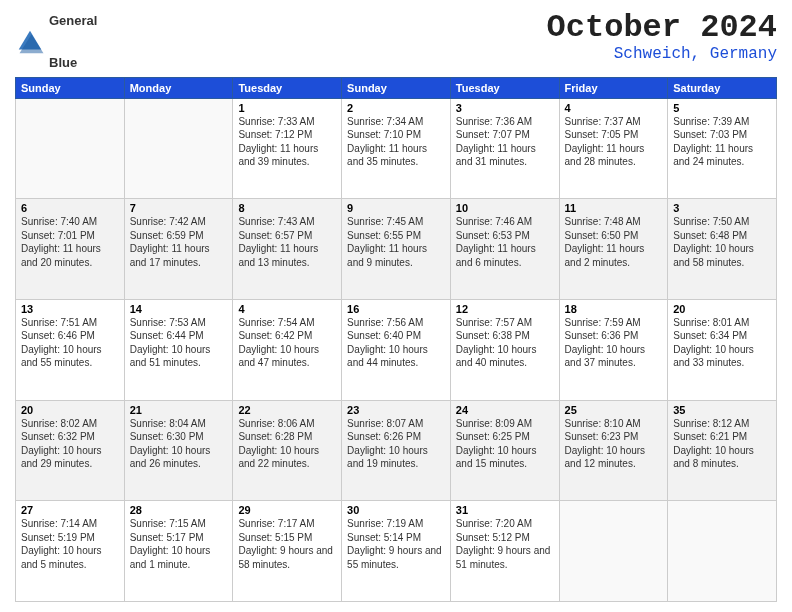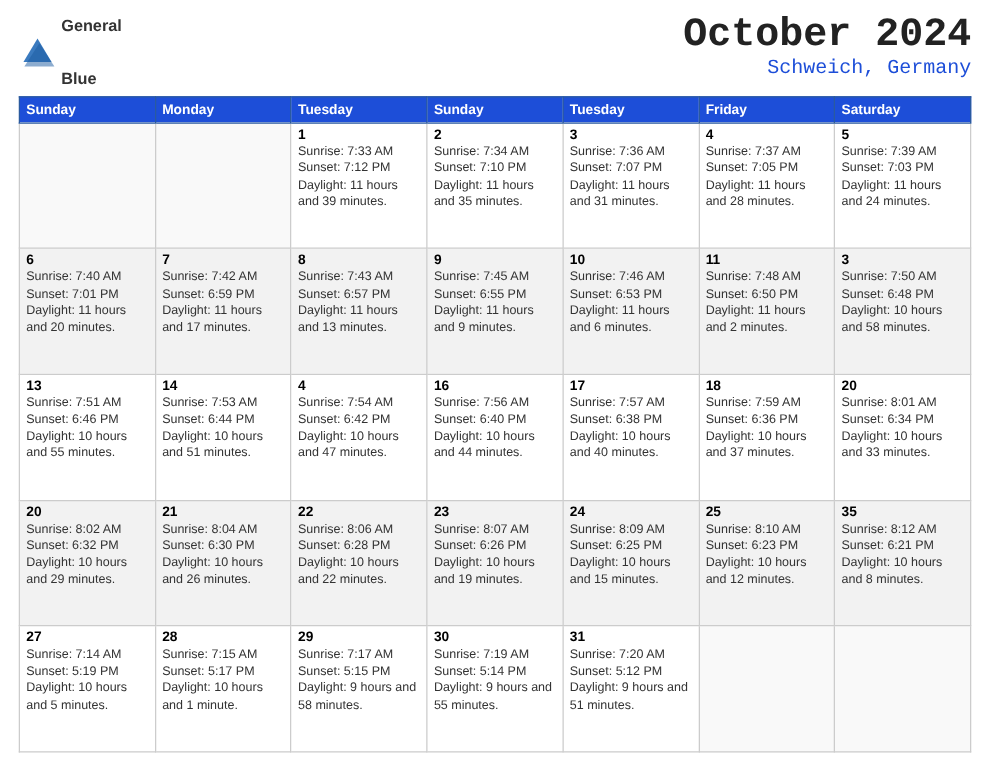--- a/index.html
+++ b/index.html
@@ -195,21 +195,21 @@
           </td>
           <td>
             <span class="day-num">4</span>
             <div class="day-info">Sunrise: 7:54 AM<br>Sunset: 6:42 PM<br>Daylight: 10 hours and 47 minutes.</div>
           </td>
           <td>
             <span class="day-num">16</span>
             <div class="day-info">Sunrise: 7:56 AM<br>Sunset: 6:40 PM<br>Daylight: 10 hours and 44 minutes.</div>
           </td>
           <td>
-            <span class="day-num">17</span>
+            <span class="day-num">12</span>
             <div class="day-info">Sunrise: 7:57 AM<br>Sunset: 6:38 PM<br>Daylight: 10 hours and 40 minutes.</div>
           </td>
           <td>
             <span class="day-num">18</span>
             <div class="day-info">Sunrise: 7:59 AM<br>Sunset: 6:36 PM<br>Daylight: 10 hours and 37 minutes.</div>
           </td>
           <td>
             <span class="day-num">20</span>
             <div class="day-info">Sunrise: 8:01 AM<br>Sunset: 6:34 PM<br>Daylight: 10 hours and 33 minutes.</div>
           </td>

